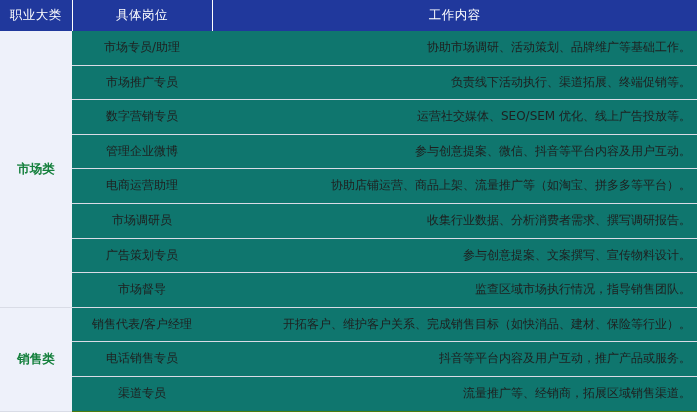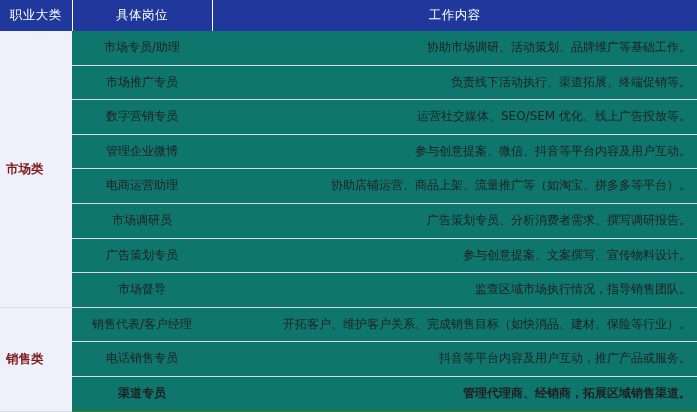--- a/index.html
+++ b/index.html
@@ -39,35 +39,36 @@
   tbody td {
     font-size: 12px;
     padding: 9px 6px;
     border-bottom: 1px solid #d9dce6;
     background: #0f766e;
     vertical-align: middle;
     line-height: 1.3;
   }
   td.cat {
     background: #eef1fa;
+    text-align: center;
     font-weight: bold;
     font-size: 12.5px;
-    color: #7f1d1d;
+    color: #15803d;
     border-bottom: 1px solid #d9dce6;
   }
   td.role {
     text-align: center;
     color: #1f1f1f;
   }
   td.desc {
     text-align: right;
     color: #1f1f1f;
     padding-left: 10px;
   }
-  tbody tr:last-child td { border-bottom: 2px solid #4d7c0f; font-weight: bold; }
+  tbody tr:last-child td { border-bottom: 2px solid #4d7c0f; }
   .cat-sep { border-bottom: 1px solid #b91c1c; }
 </style>
 </head>
 <body>
 
 <table class="job-table">
   <colgroup>
     <col class="c0">
       <col class="c1">
       <col class="c2">
@@ -96,21 +97,21 @@
     <tr>
       <td class="role">管理企业微博</td>
       <td class="desc">参与创意提案、微信、抖音等平台内容及用户互动。</td>
     </tr>
     <tr>
       <td class="role">电商运营助理</td>
       <td class="desc">协助店铺运营、商品上架、流量推广等（如淘宝、拼多多等平台）。</td>
     </tr>
     <tr>
       <td class="role">市场调研员</td>
-      <td class="desc">广告策划专员、分析消费者需求、撰写调研报告。</td>
+      <td class="desc">收集行业数据、分析消费者需求、撰写调研报告。</td>
     </tr>
     <tr>
       <td class="role">广告策划专员</td>
       <td class="desc">参与创意提案、文案撰写、宣传物料设计。</td>
     </tr>
     <tr class="cat-sep">
       <td class="role">市场督导</td>
       <td class="desc">监查区域市场执行情况，指导销售团队。</td>
     </tr>
 
@@ -118,16 +119,16 @@
       <td class="cat" rowspan="3">销售类</td>
       <td class="role">销售代表/客户经理</td>
       <td class="desc">开拓客户、维护客户关系、完成销售目标（如快消品、建材、保险等行业）。</td>
     </tr>
     <tr>
       <td class="role">电话销售专员</td>
       <td class="desc">抖音等平台内容及用户互动，推广产品或服务。</td>
     </tr>
     <tr>
       <td class="role">渠道专员</td>
-      <td class="desc">管理代理商、经销商，拓展区域销售渠道。</td>
+      <td class="desc">流量推广等、经销商，拓展区域销售渠道。</td>
     </tr>
   </tbody>
 </table>
 
 </body></html>

